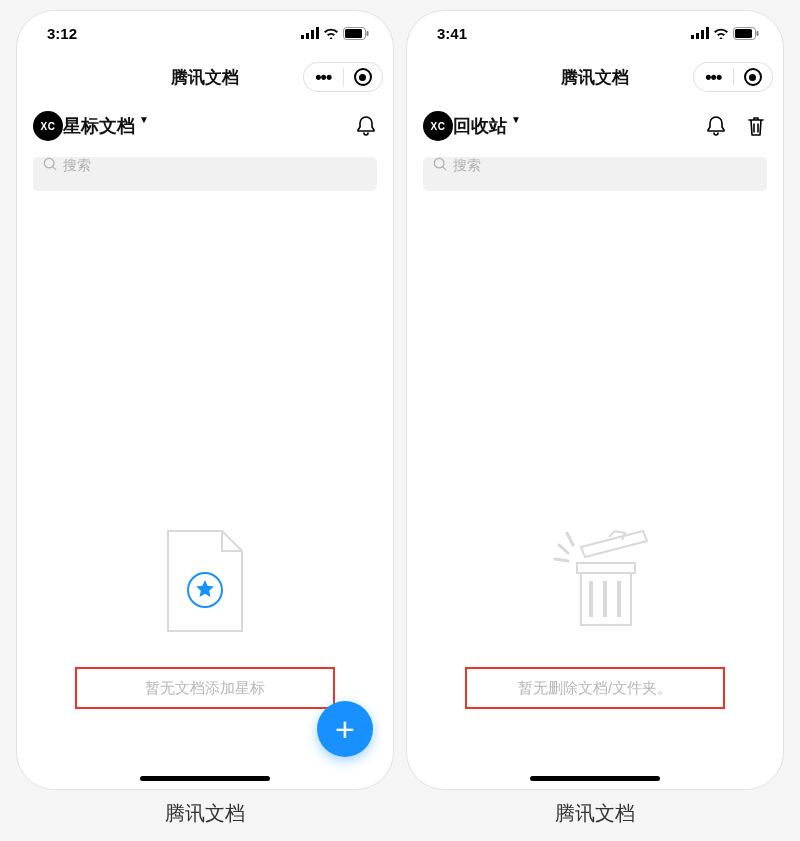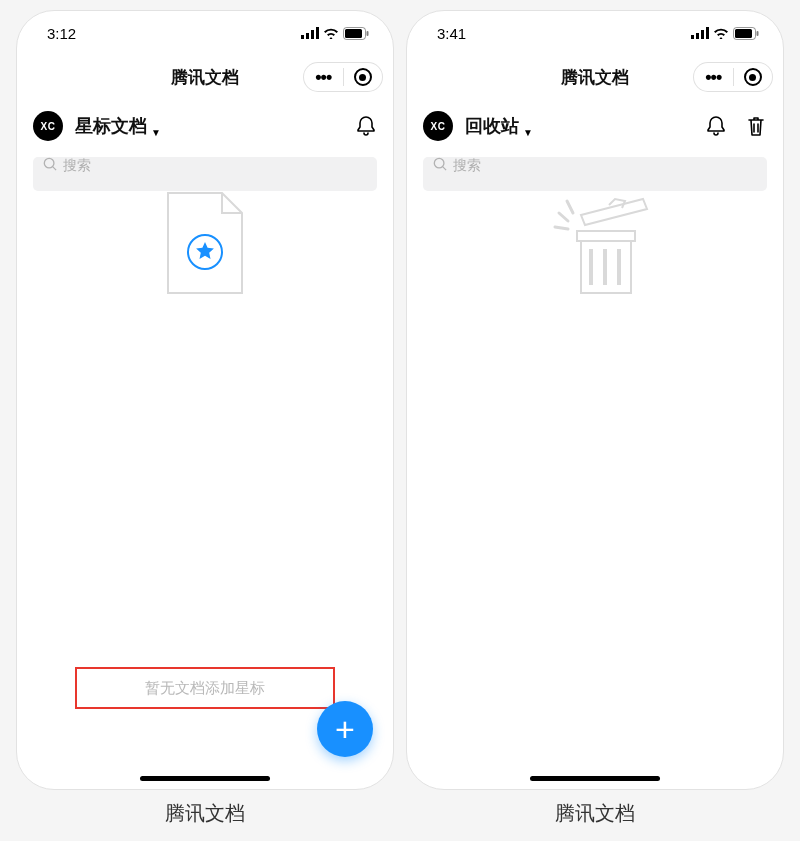--- a/index.html
+++ b/index.html
@@ -7,21 +7,21 @@
     .phone-wrap { display:flex; flex-direction:column; align-items:center; }
     .phone {
       width:378px; height:780px; background:#fff; border-radius:38px;
       border:1px solid #e2e2e2; overflow:hidden; position:relative;
       display:flex; flex-direction:column;
     }
     .caption { margin-top:10px; font-size:20px; color:#333; }
     
     .status-bar {
       height:44px; display:flex; align-items:center; justify-content:space-between;
-      padding:0 24px 0 30px; font-size:15px; font-weight:400; color:#000;
+      padding:0 24px 0 30px; font-size:15px; font-weight:700; color:#000;
       flex-shrink:0;
     }
     .status-icons { display:flex; align-items:center; gap:4px; }
     
     .title-bar {
       height:44px; display:flex; align-items:center; justify-content:center;
       position:relative; flex-shrink:0;
     }
     .title-bar .title { font-size:17px; font-weight:600; color:#111; }
     .capsule {
@@ -30,45 +30,45 @@
       display:flex; align-items:center; background:rgba(255,255,255,.9);
     }
     .capsule .half { flex:1; display:flex; align-items:center; justify-content:center; height:100%; }
     .capsule .divider { width:1px; height:18px; background:rgba(0,0,0,.12); }
     .dots-icon { font-size:18px; letter-spacing:-1px; color:#000; font-weight:700; }
     .target-icon { width:18px; height:18px; border:2px solid #000; border-radius:50%; display:flex; align-items:center; justify-content:center; }
     .target-icon::after { content:""; width:7px; height:7px; background:#000; border-radius:50%; }
     
     .nav-row {
       height:54px; display:flex; align-items:center; padding:0 16px;
-      gap:12px; flex-shrink:0;
+      flex-shrink:0;
     }
     .avatar {
       width:30px; height:30px; background:#000; border-radius:50%;
       display:flex; align-items:center; justify-content:center;
       color:#fff; font-size:10px; font-weight:700; letter-spacing:0.5px;
     }
-    .page-name-wrap { display:flex; align-items:flex-end; gap:4px; flex:1; }
+    .page-name-wrap { display:flex; align-items:flex-start; gap:4px; flex:1; }
     .page-name { font-size:18px; font-weight:600; color:#111; }
     .caret { font-size:10px; color:#000; }
     .nav-icons { display:flex; align-items:center; gap:18px; }
     .bell-icon, .trash-icon-btn { width:22px; height:22px; display:flex; align-items:center; justify-content:center; }
     
     .search-bar {
       margin:4px 16px 0; height:34px; background:#f1f1f2; border-radius:5px;
       display:flex; align-items:flex-start; padding:0 10px; gap:6px; flex-shrink:0;
     }
     .search-icon { width:14px; height:14px; opacity:.45; }
     .search-input {
       border:none; background:transparent; outline:none; flex:1;
       font-size:14px; color:#999;
     }
     .search-input::placeholder { color:#b0b0b0; }
     
-    .content { flex:1; display:flex; flex-direction:column; align-items:center; justify-content:space-between; padding-bottom:80px; }
+    .content { flex:1; display:flex; flex-direction:column; align-items:center; justify-content:flex-end; padding-bottom:80px; }
     .empty-illus { margin-bottom:30px; }
     .empty-box {
       width:260px; height:42px; border:2px solid #e8362d;
       display:flex; align-items:center; justify-content:center;
       color:#b8b8b8; font-size:15px;
     }
     
     .fab {
       position:absolute; right:20px; bottom:32px;
       width:56px; height:56px; background:#1890ff; border-radius:50%;
@@ -241,18 +241,21 @@
           <line x1="32" y1="10" x2="38" y2="22" stroke="#d9d9d9" stroke-width="3" stroke-linecap="round"></line>
           <path d="M46 24 L108 8 L112 18 L50 34 Z" fill="none" stroke="#d9d9d9" stroke-width="2"></path>
           <path d="M74 14l6-6 10 2-3 7" fill="none" stroke="#d9d9d9" stroke-width="2"></path>
           <rect x="42" y="40" width="58" height="10" fill="none" stroke="#d9d9d9" stroke-width="2"></rect>
           <path d="M46 50v52h50V50" fill="none" stroke="#d9d9d9" stroke-width="2"></path>
           <line x1="56" y1="58" x2="56" y2="94" stroke="#d9d9d9" stroke-width="4"></line>
           <line x1="70" y1="58" x2="70" y2="94" stroke="#d9d9d9" stroke-width="4"></line>
           <line x1="84" y1="58" x2="84" y2="94" stroke="#d9d9d9" stroke-width="4"></line>
         </svg>
       </div>
+      <div class="empty-box">
+        <span>暂无删除文档/文件夹。</span>
+      </div>
     </div>
 
     <div class="home-indicator"></div>
   </div>
   <div class="caption">腾讯文档</div>
 </div>
 
 </body></html>

